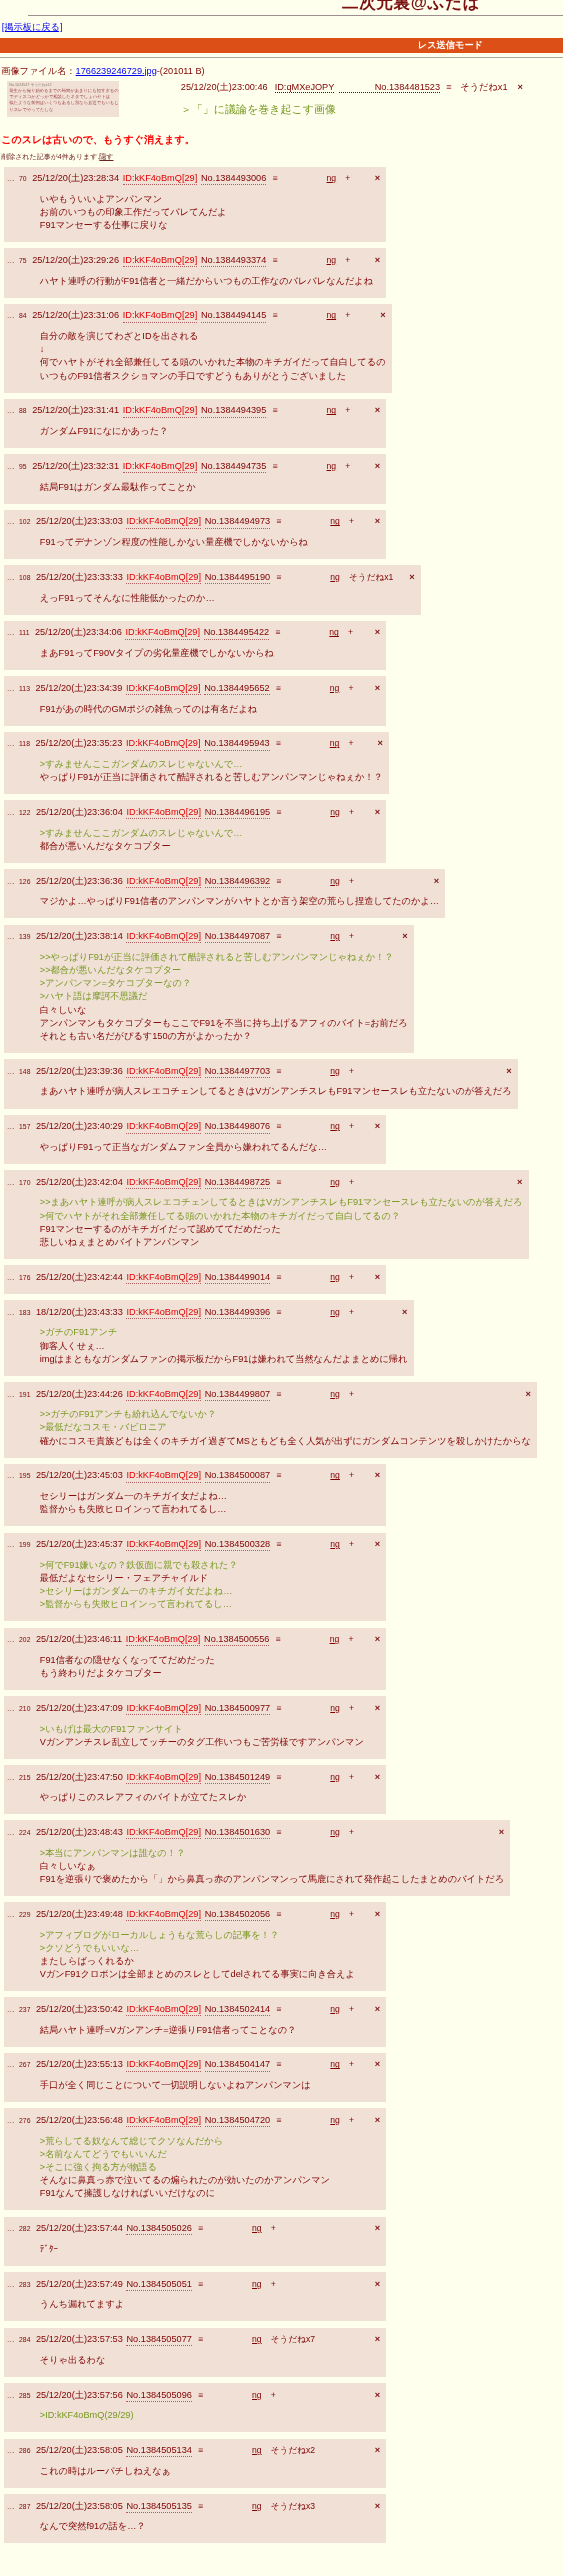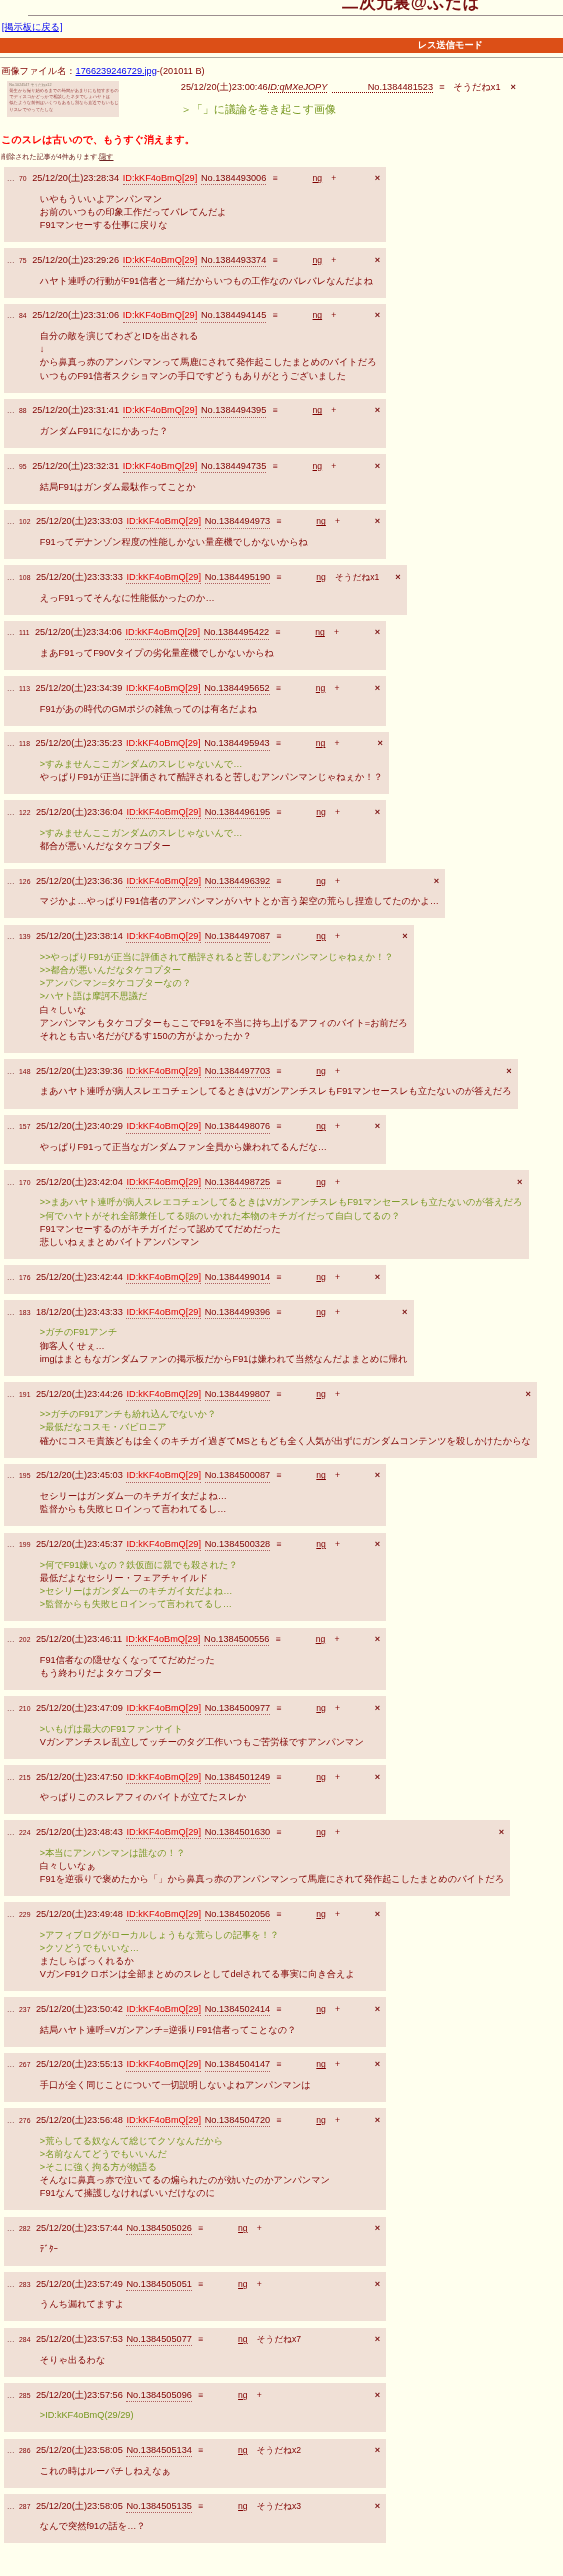--- a/index.html
+++ b/index.html
@@ -28,22 +28,22 @@
   .file-name{color:#0000EE;text-decoration:underline;cursor:pointer;text-align:right;}
   .op-row{display:flex;margin:3.7px 0 0 6.8px;}
   .op-thumb{
     width:112px;height:36px;background:#F0E0D6;flex:none;
     overflow:hidden;padding:1.8px 2.5px;box-sizing:border-box;cursor:pointer;
   }
   .op-thumb .t-head{font-size:3.7px;line-height:4.9px;color:#8a7f6f;white-space:nowrap;}
   .op-thumb .t-line{font-size:4.3px;line-height:6.2px;color:#9c4343;white-space:nowrap;}
   .op-main{margin-left:62px;min-width:0;}
   .op-header{font-size:9.2px;white-space:nowrap;display:flex;align-items:baseline;}
-  .op-header .date{margin-right:0;}
-  .op-header .pid{border-bottom:0.6px dotted #800000;margin-right:4.3px;font-style:italic;}
+  .op-header .date{margin-right:7px;}
+  .op-header .pid{border-bottom:0.6px dotted #800000;margin-right:4.3px;}
   .op-header .pno{border-bottom:0.6px dotted #800000;padding-left:36px;}
   .op-header .menu{color:#993333;margin-left:6.2px;cursor:pointer;}
   .op-header .sodane{margin-left:8.6px;cursor:pointer;}
   .op-header .close{margin-left:9.9px;color:#7b1010;font-weight:bold;cursor:pointer;}
   .op-text{margin-top:8px;font-size:11px;color:#789922;}
   
   .warning{margin:15.4px 0 0 1.2px;font-size:10px;font-weight:bold;color:#FF0000;}
   .deleted-notice{margin:5.5px 0 0 1.2px;font-size:7px;color:#6e2222;}
   .deleted-notice .hide{text-decoration:underline;cursor:pointer;}
   
@@ -56,21 +56,21 @@
     padding:5.5px 6.2px 9.9px 2.5px;
     margin-bottom:6.2px;
   }
   .post-header{display:flex;align-items:baseline;white-space:nowrap;line-height:12.3px;}
   .post-header .dots{font-size:8px;color:#6e2222;cursor:pointer;}
   .post-header .ordinal{font-size:6.8px;margin-left:4.3px;}
   .post-header .date{font-size:9.2px;margin-left:5.5px;}
   .post-header .pid{font-size:9.2px;color:#E00000;margin-left:3.7px;border-bottom:0.6px dotted #b06060;cursor:pointer;}
   .post-header .pno{font-size:9.2px;margin-left:3.7px;border-bottom:0.6px dotted #b06060;cursor:pointer;}
   .post-header .menu{font-size:8.6px;color:#993333;margin-left:6.2px;cursor:pointer;}
-  .post-header .ng{font-size:8.6px;margin-left:11px;text-decoration:underline;cursor:pointer;padding-left:24px;}
+  .post-header .ng{font-size:8.6px;margin-left:25px;text-decoration:underline;cursor:pointer;padding-left:24px;}
   .post-header .plus{font-size:8.6px;margin-left:9.2px;cursor:pointer;}
   .post-header .close{font-size:9.2px;font-weight:bold;color:#7b1010;margin-left:auto;padding-left:16px;cursor:pointer;}
   .post-body{margin:7.4px 0 0 33px;font-size:9.2px;line-height:13.2px;}
   .post-body .line{min-height:13.2px;word-break:break-all;}
   .post-body .quote{color:#789922;}
 </style>
 </head>
 <body>
 
 
@@ -158,21 +158,21 @@
       <span class="pid">ID:kKF4oBmQ[29]</span>
       <span class="pno">No.1384494145</span>
       <span class="menu">≡</span>
       <span class="ng">ng</span>
       <span class="plus">+</span>
       <span class="close">×</span>
     </div>
     <div class="post-body">
         <div class="line">自分の敵を演じてわざとIDを出される</div>
         <div class="line">↓</div>
-        <div class="line">から鼻真っ赤のアンパンマンって馬鹿にされて発作起こしたまとめのバイトだろ</div>
+        <div class="line">何でハヤトがそれ全部兼任してる頭のいかれた本物のキチガイだって自白してるの</div>
         <div class="line">いつものF91信者スクショマンの手口ですどうもありがとうございました</div>
       </div>
   </div>
 
   <div class="post">
     <div class="post-header">
       <span class="dots">…</span>
       <span class="ordinal">88</span>
       <span class="date">25/12/20(土)23:31:41</span>
       <span class="pid">ID:kKF4oBmQ[29]</span>

